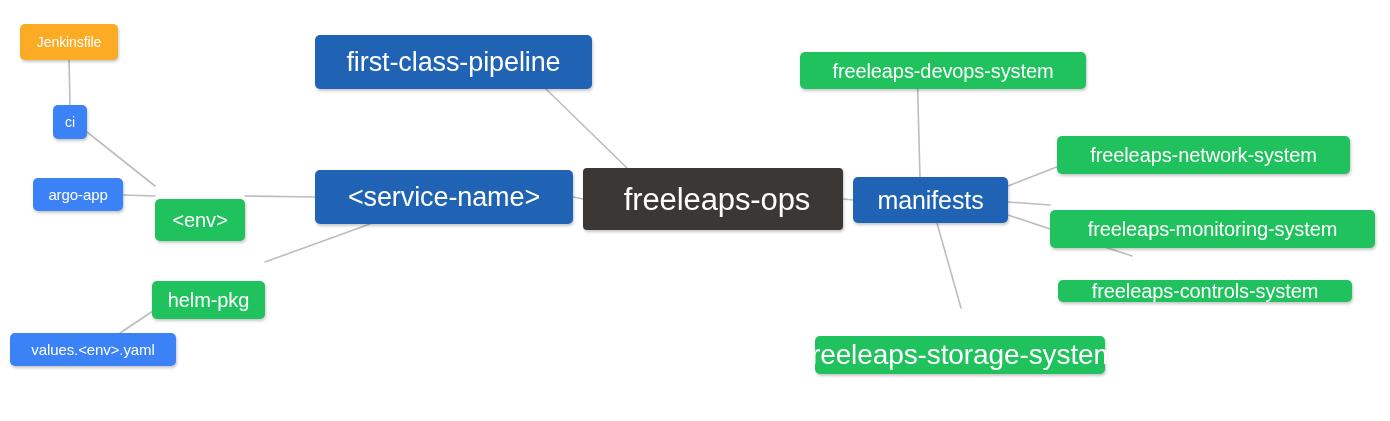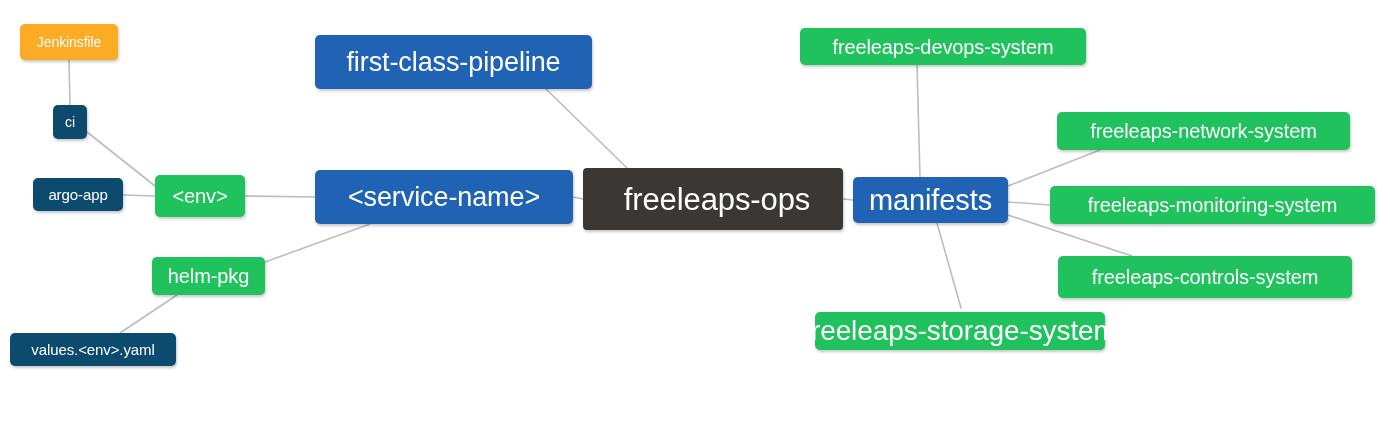--- a/index.html
+++ b/index.html
@@ -40,23 +40,23 @@
     letter-spacing: -0.1px;
     line-height: 1;
     user-select: none;
   }
   .node.root {
     background: #3b3734;
     border-radius: 4px;
     padding-left: 8px;
   }
   .node.blue   { background: #2063b4; }
-  .node.green  { background: #1fc25c; }
+  .node.green  { background: #1fc25c; margin-top: 24px; }
   .node.orange { background: #fbab24; }
-  .node.red    { background: #0c4a6e; }
+  .node.red    { background: #3b82f6; }
 </style>
 </head>
 <body>
 
 <div id="canvas">
   <svg id="edge-layer" viewBox="0 0 1390 421" xmlns="http://www.w3.org/2000/svg">
       <line x1="583" y1="199" x2="573" y2="197" stroke="#bdbdbd" stroke-width="1.6" stroke-linecap="round"></line>
       <line x1="627" y1="168" x2="546" y2="89" stroke="#bdbdbd" stroke-width="1.6" stroke-linecap="round"></line>
       <line x1="843" y1="199" x2="853" y2="200" stroke="#bdbdbd" stroke-width="1.6" stroke-linecap="round"></line>
       <line x1="315" y1="197" x2="245" y2="196" stroke="#bdbdbd" stroke-width="1.6" stroke-linecap="round"></line>
@@ -68,26 +68,26 @@
       <line x1="920" y1="177" x2="917" y2="65" stroke="#bdbdbd" stroke-width="1.6" stroke-linecap="round"></line>
       <line x1="1008" y1="186" x2="1100" y2="150" stroke="#bdbdbd" stroke-width="1.6" stroke-linecap="round"></line>
       <line x1="1008" y1="202" x2="1050" y2="205" stroke="#bdbdbd" stroke-width="1.6" stroke-linecap="round"></line>
       <line x1="1008" y1="215" x2="1132" y2="256" stroke="#bdbdbd" stroke-width="1.6" stroke-linecap="round"></line>
       <line x1="937" y1="223" x2="961" y2="308" stroke="#bdbdbd" stroke-width="1.6" stroke-linecap="round"></line>
     </svg>
   <div id="node-layer">
       <div class="node root" style="left: 583px; top: 168px; width: 260px; height: 62px; font-size: 31px;">freeleaps-ops</div>
       <div class="node blue" style="left: 315px; top: 170px; width: 258px; height: 54px; font-size: 27px;">&lt;service-name&gt;</div>
       <div class="node blue" style="left: 315px; top: 35px; width: 277px; height: 54px; font-size: 27px;">first-class-pipeline</div>
-      <div class="node blue" style="left: 853px; top: 177px; width: 155px; height: 46px; font-size: 29px;">manifests</div>
+      <div class="node blue" style="left: 853px; top: 177px; width: 155px; height: 46px; font-size: 25px;">manifests</div>
       <div class="node green" style="left: 155px; top: 175px; width: 90px; height: 42px; font-size: 20px;">&lt;env&gt;</div>
       <div class="node green" style="left: 152px; top: 257px; width: 113px; height: 38px; font-size: 20px;">helm-pkg</div>
       <div class="node red" style="left: 53px; top: 105px; width: 34px; height: 34px; font-size: 14px;">ci</div>
       <div class="node orange" style="left: 20px; top: 24px; width: 98px; height: 36px; font-size: 14px;">Jenkinsfile</div>
       <div class="node red" style="left: 33px; top: 178px; width: 90px; height: 33px; font-size: 15px;">argo-app</div>
       <div class="node red" style="left: 10px; top: 333px; width: 166px; height: 33px; font-size: 15px;">values.&lt;env&gt;.yaml</div>
       <div class="node green" style="left: 800px; top: 28px; width: 286px; height: 37px; font-size: 20px;">freeleaps-devops-system</div>
       <div class="node green" style="left: 1057px; top: 112px; width: 293px; height: 38px; font-size: 20px;">freeleaps-network-system</div>
       <div class="node green" style="left: 1050px; top: 186px; width: 325px; height: 38px; font-size: 20px; text-align: center;">freeleaps-monitoring-system</div>
-      <div class="node green" style="left: 1058px; top: 256px; width: 294px; height: 42px; font-size: 20px;">freeleaps-controls-system</div>
+      <div class="node green" style="left: 1058px; top: 256px; width: 294px; height: 22px; font-size: 20px;">freeleaps-controls-system</div>
       <div class="node green" style="left: 815px; top: 312px; width: 290px; height: 38px; font-size: 28px;">freeleaps-storage-system</div>
     </div>
 </div>
 
 </body></html>

